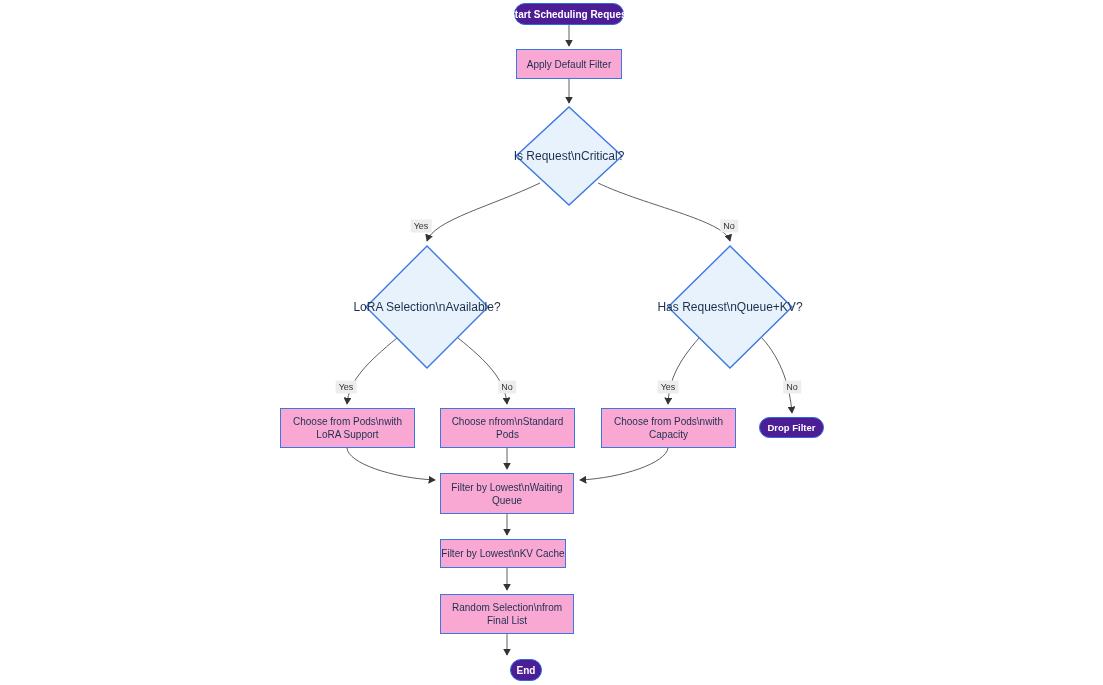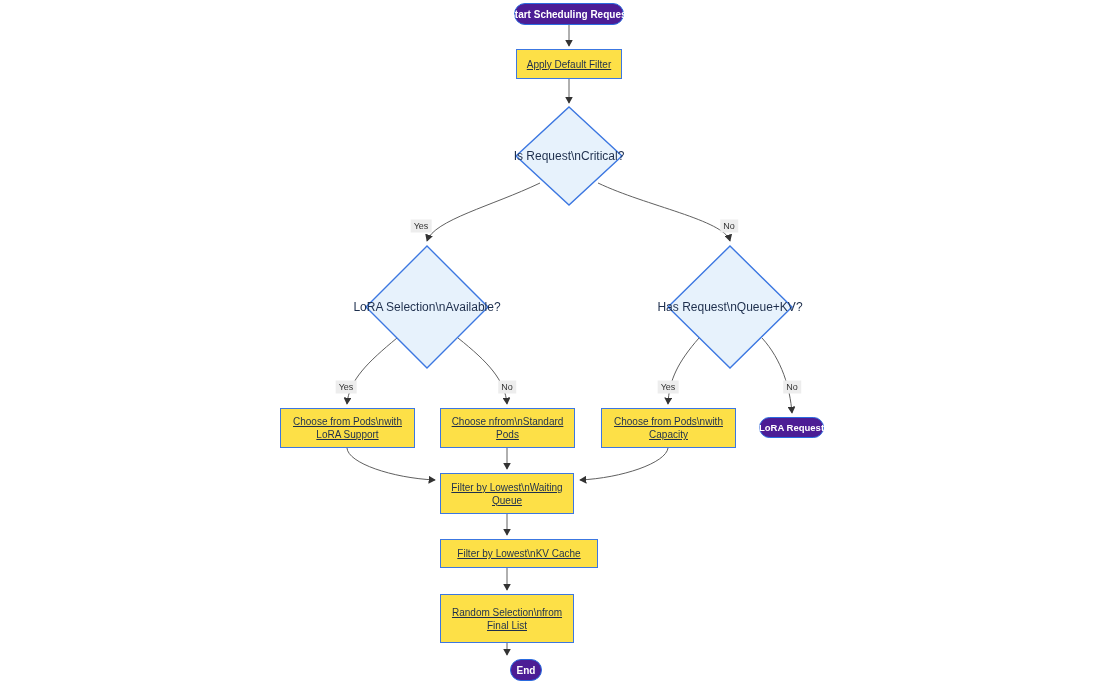--- a/index.html
+++ b/index.html
@@ -13,23 +13,22 @@
   svg.edge-layer{position:absolute;left:0;top:0;z-index:1;}
   .node{
     position:absolute;z-index:2;
     display:flex;align-items:center;justify-content:center;
     text-align:center;
     font-size:10px;line-height:13px;color:#1e2f4d;
     white-space:pre-line;
     box-sizing:border-box;
   }
   .rect-node{
-    background:#fde047;
+    background:#f9a8d4;
     border:1.4px solid #3c77e1;
-    text-decoration:underline;
   }
   .pill-node{
     background:#4c1d95;
     border:1.4px solid #2a6ce0;
     border-radius:12px;
     color:#ffffff;font-weight:bold;font-size:10px;
     white-space:nowrap;
   }
   .decision-label{
     position:absolute;z-index:2;
@@ -93,28 +92,28 @@
 
   <div class="node rect-node" style="left:280px;top:408px;width:135px;height:40px;">Choose from Pods\nwith
 LoRA Support</div>
 
   <div class="node rect-node" style="left:440px;top:408px;width:135px;height:40px;">Choose nfrom\nStandard
 Pods</div>
 
   <div class="node rect-node" style="left:601px;top:408px;width:135px;height:40px;">Choose from Pods\nwith
 Capacity</div>
 
-  <div class="node pill-node" style="left:759px;top:417px;width:65px;height:21px;font-size:9.5px;">LoRA Request</div>
+  <div class="node pill-node" style="left:759px;top:417px;width:65px;height:21px;font-size:9.5px;">Drop Filter</div>
 
   <div class="node rect-node" style="left:440px;top:473px;width:134px;height:41px;">Filter by Lowest\nWaiting
 Queue</div>
 
-  <div class="node rect-node" style="left:440px;top:539px;width:158px;height:29px;">Filter by Lowest\nKV Cache</div>
+  <div class="node rect-node" style="left:440px;top:539px;width:126px;height:29px;">Filter by Lowest\nKV Cache</div>
 
-  <div class="node rect-node" style="left:440px;top:594px;width:134px;height:49px;">Random Selection\nfrom
+  <div class="node rect-node" style="left:440px;top:594px;width:134px;height:40px;">Random Selection\nfrom
 Final List</div>
 
   <div class="node pill-node" style="left:491px;top:659px;width:32px;height:22px;margin-left:19px;">End</div>
 
   <div class="edge-label" style="left:421px;top:226px;">Yes</div>
   <div class="edge-label" style="left:729px;top:226px;">No</div>
   <div class="edge-label" style="left:346px;top:387px;">Yes</div>
   <div class="edge-label" style="left:507px;top:387px;">No</div>
   <div class="edge-label" style="left:668px;top:387px;">Yes</div>
   <div class="edge-label" style="left:792px;top:387px;">No</div>

